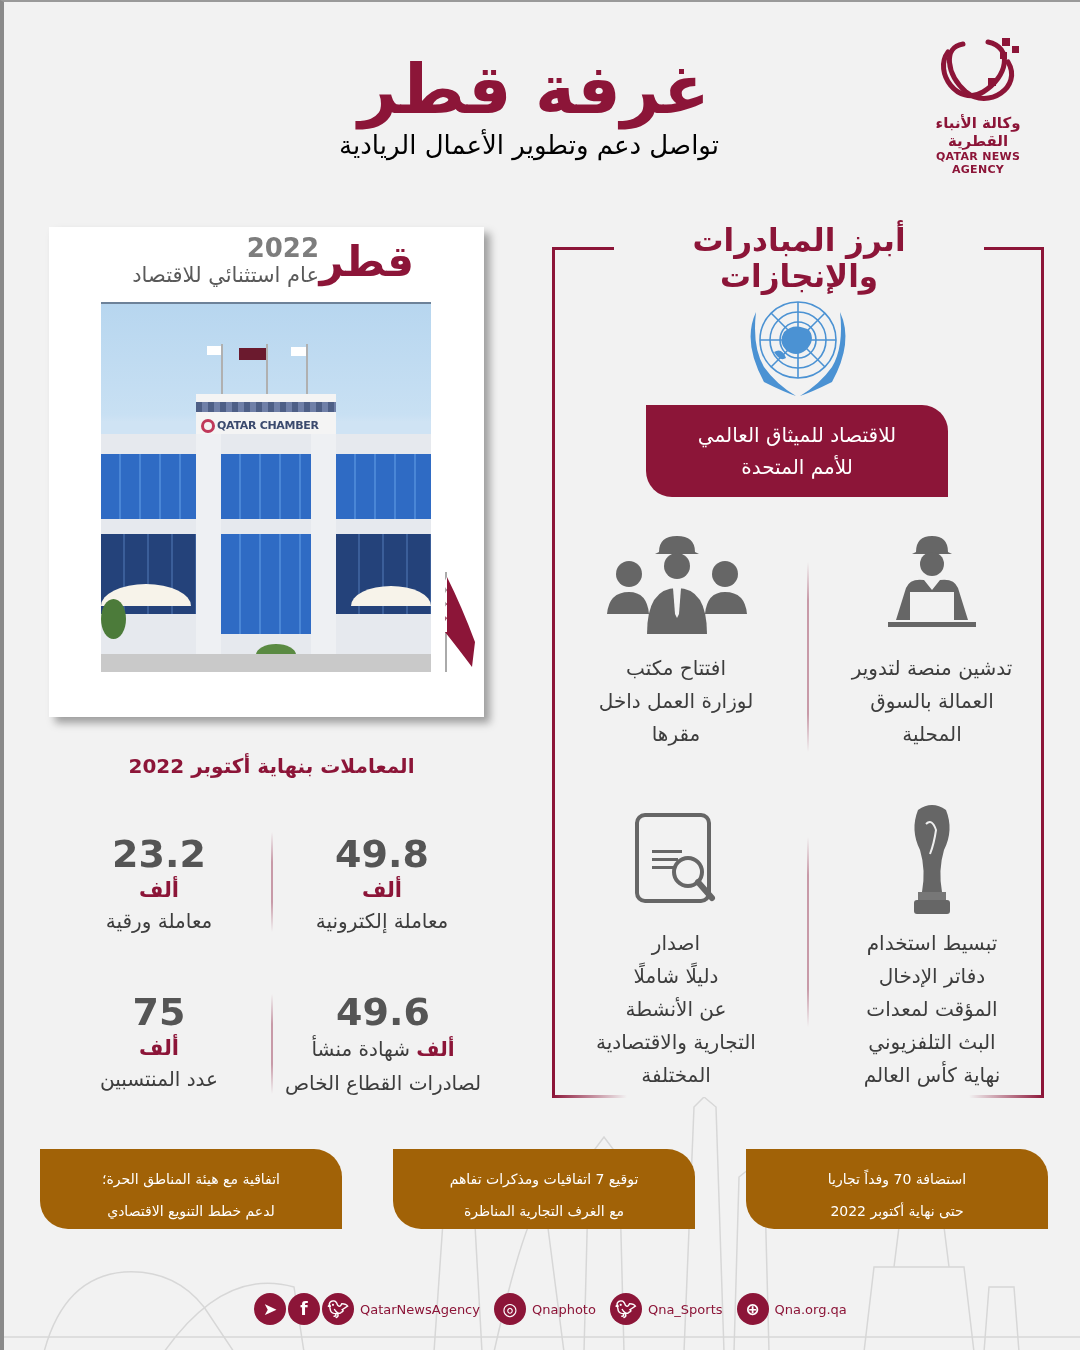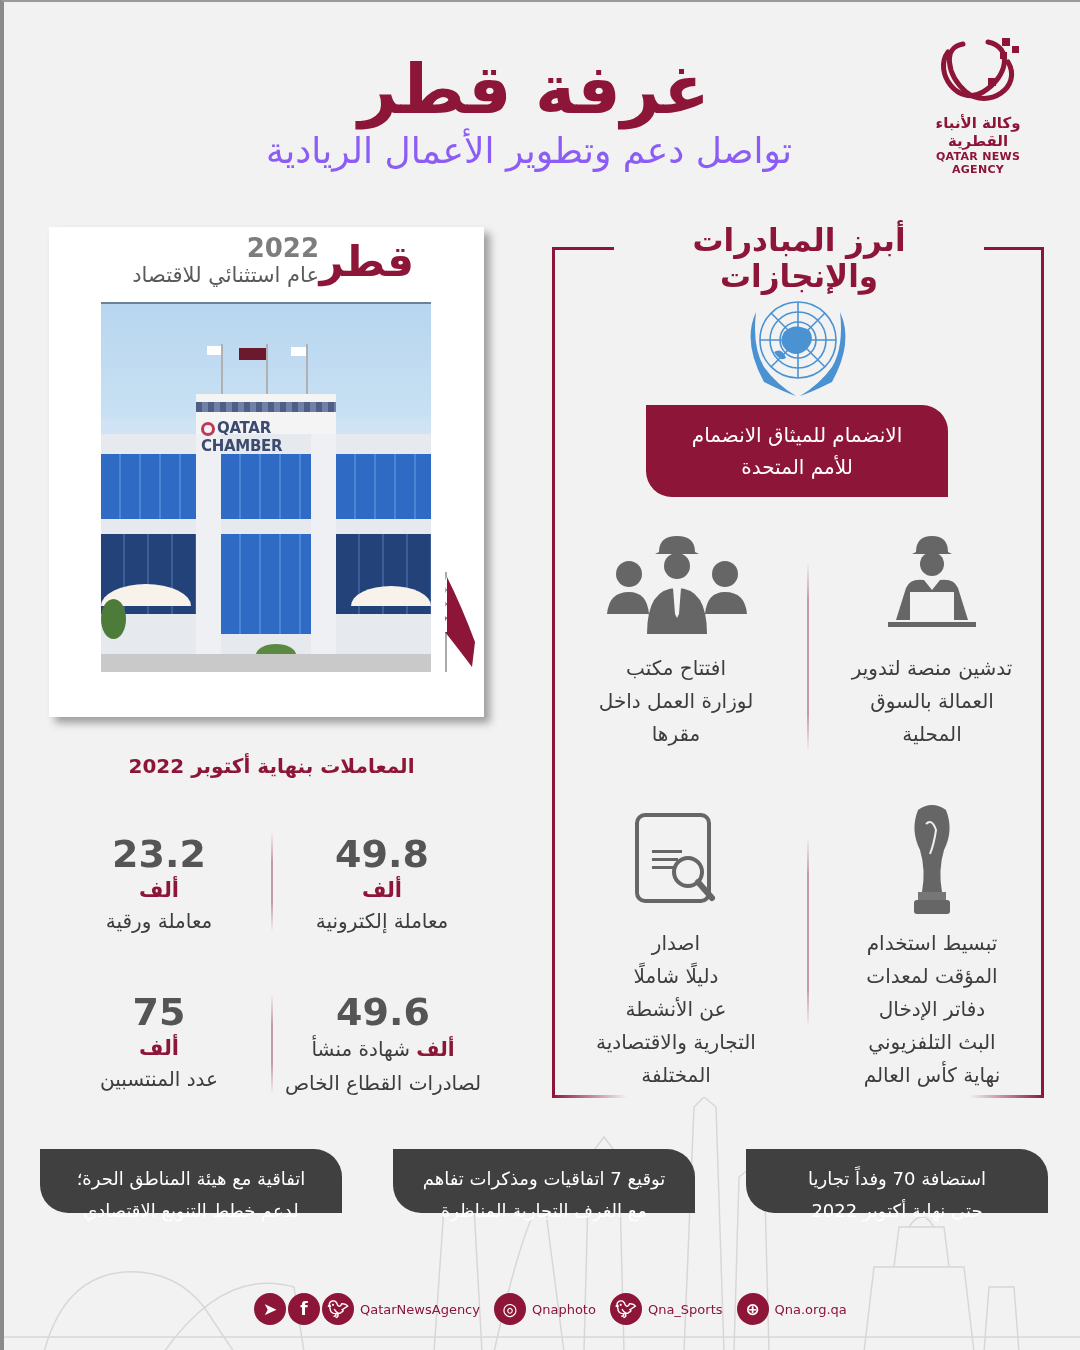--- a/index.html
+++ b/index.html
@@ -15,21 +15,21 @@
   .maroon { color: #8c1538; }
   .abs { position: absolute; }
 
   
   .title {
     left: 0; width: 1060px; top: 48px; text-align: center;
     font-size: 68px; font-weight: bold; color: #8c1538; direction: rtl;
   }
   .subtitle {
     left: 0; width: 1050px; top: 128px; text-align: center;
-    font-size: 36px; color: #8b5cf6; direction: rtl;
+    font-size: 26px; color: #000000; direction: rtl;
   }
   .qna-logo { right: 32px; top: 30px; width: 140px; text-align: center; }
   .qna-logo svg { display: block; margin: 0 auto; }
   .qna-ar { font-size: 15px; font-weight: bold; color: #8c1538; direction: rtl; margin-top: 2px; }
   .qna-en { font-size: 11px; font-weight: bold; color: #8c1538; letter-spacing: 0.3px; }
 
   
   .photo-card {
     left: 45px; top: 225px; width: 435px; height: 490px;
     background: #fff;
@@ -38,21 +38,21 @@
   .qatar-word { right: 70px; top: 10px; font-size: 42px; font-weight: bold; color: #8c1538; direction: rtl; }
   .year-2022 { right: 165px; top: 6px; font-size: 26px; font-weight: bold; color: #7d7d7d; }
   .year-tag { right: 165px; top: 36px; font-size: 21px; color: #5a5a5a; direction: rtl; }
   .photo {
     left: 52px; top: 75px; width: 330px; height: 370px; overflow: hidden;
     background: linear-gradient(#b7d6ef 0%, #c8e0f3 30%, #cfe3f4 32%);
     border-top: 2px solid #6d8299;
   }
   .bld-top { left: 95px; top: 90px; width: 140px; height: 55px; background: #f4f4f4; }
   .bld-top .band { height: 10px; margin-top: 8px; background: repeating-linear-gradient(90deg,#4e5f86 0 6px,#7080a8 6px 12px); }
-  .bld-sign { left: 100px; top: 115px; width: 130px; font-size: 15px; font-weight: bold; color: #3b4a6e; font-family: "DejaVu Sans", sans-serif; letter-spacing: -0.3px; }
+  .bld-sign { left: 100px; top: 115px; width: 130px; font-size: 11px; font-weight: bold; color: #3b4a6e; font-family: "DejaVu Sans", sans-serif; letter-spacing: -0.3px; }
   .bld-sign .logo-c { display:inline-block; width:14px; height:14px; border-radius:50%; border:3px solid #c0395a; vertical-align:middle; margin-right:2px; }
   .bld-body { left: 0; top: 130px; width: 330px; height: 240px; background: #e6e9ee; }
   .glass { background: repeating-linear-gradient(90deg,#2f6bc4 0 18px,#4a86d6 18px 20px), #2e66c0; }
   .glass-dark { background: repeating-linear-gradient(90deg,#24427a 0 22px,#3b5e99 22px 24px); }
   .pillar { background: #eef0f3; }
   .canopy { background: #f7f3ea; border-radius: 50% 50% 0 0 / 100% 100% 0 0; }
   .road { left: 0; top: 350px; width: 330px; height: 20px; background: #c9c9c9; }
   .flagpole { background: #b0b0b0; }
   .qflag { left: 368px; top: 345px; width: 60px; height: 100px; }
 
@@ -79,23 +79,23 @@
   .un-pill {
     left: 642px; top: 403px; width: 302px; height: 92px; background: #8c1538;
     border-radius: 0 26px 0 26px; color: #fff; text-align: center; direction: rtl;
     font-size: 20px; line-height: 32px; padding-top: 14px;
   }
   .item { width: 220px; text-align: center; direction: rtl; font-size: 20px; color: #3d3d3d; line-height: 33px; }
   .mid-div { width: 2px; background: linear-gradient(#f2f2f2, #c89aa8 20%, #c89aa8 80%, #f2f2f2); }
 
   
   .pill {
-    width: 302px; height: 64px; background: #404040; color: #fff;
+    width: 302px; height: 80px; background: #a16207; color: #fff;
     border-radius: 0 28px 0 28px; text-align: center; direction: rtl;
-    font-size: 18px; line-height: 32px; padding-top: 14px;
+    font-size: 14px; line-height: 32px; padding-top: 14px;
   }
 
   
   .skyline { left: 0; top: 1095px; width: 1080px; height: 255px; opacity: 0.5; }
 
   
   .social { left: 250px; top: 1290px; height: 34px; display: flex; align-items: center; direction: ltr; }
   .soc-ic { width: 32px; height: 32px; border-radius: 50%; background: #8c1538; display: inline-flex; align-items: center; justify-content: center; color: #fff; font-size: 17px; font-weight: bold; margin-right: 2px; }
   .soc-txt { font-size: 13px; color: #8c1538; margin: 0 14px 0 4px; }
 </style>
@@ -205,21 +205,21 @@
     <line x1="91" y1="21" x2="37" y2="75"></line>
   </g>
   <path d="M50 40 Q60 30 75 38 Q82 48 72 58 Q62 66 52 58 Q44 50 50 40 Z" fill="#4b92d3"></path>
   <path d="M40 60 Q48 55 52 66 Q46 70 40 60 Z" fill="#4b92d3"></path>
   <g fill="#4b92d3">
     <path d="M22 20 Q8 50 30 90 Q50 100 62 104 Q42 92 30 75 Q18 55 22 20 Z"></path>
     <path d="M106 20 Q120 50 98 90 Q78 100 66 104 Q86 92 98 75 Q110 55 106 20 Z"></path>
   </g>
 </svg>
 <div class="abs un-pill">
-  <div>الانضمام للميثاق الانضمام</div>
+  <div>للاقتصاد للميثاق العالمي</div>
   <div>للأمم المتحدة</div>
 </div>
 
 <svg class="abs" style="left:880px;top:528px;" width="96" height="104" viewBox="0 0 96 104">
   <path d="M32 22 Q32 6 48 6 Q64 6 64 22 L68 24 L28 24 Z" fill="#666"></path>
   <circle cx="48" cy="34" r="12" fill="#666"></circle>
   <path d="M22 58 Q26 48 40 50 L48 60 L56 50 Q70 48 74 58 L84 90 L12 90 Z" fill="#666"></path>
   <rect x="26" y="62" width="44" height="28" fill="#f2f2f2"></rect>
   <rect x="4" y="92" width="88" height="5" fill="#666"></rect>
 </svg>
@@ -248,22 +248,22 @@
 </div>
 
 <svg class="abs" style="left:900px;top:798px;" width="56" height="120" viewBox="0 0 56 120">
   <path d="M14 10 Q28 0 42 10 Q50 30 40 50 Q34 70 38 92 L18 92 Q22 70 16 50 Q6 30 14 10 Z" fill="#666"></path>
   <path d="M22 24 Q28 18 32 30 Q30 44 26 54" fill="none" stroke="#eee" stroke-width="2"></path>
   <rect x="14" y="92" width="28" height="8" fill="#777"></rect>
   <rect x="10" y="100" width="36" height="14" rx="3" fill="#666"></rect>
 </svg>
 <div class="abs item" style="left:818px;top:925px;">
   <div>تبسيط استخدام</div>
+  <div>دفاتر الإدخال</div>
   <div>المؤقت لمعدات</div>
-  <div>دفاتر الإدخال</div>
   <div>البث التلفزيوني</div>
   <div>نهاية كأس العالم</div>
 </div>
 
 <div class="abs mid-div" style="left:803px;top:835px;height:190px;"></div>
 
 <svg class="abs" style="left:630px;top:810px;" width="84" height="96" viewBox="0 0 84 96">
   <rect x="3" y="3" width="72" height="86" rx="8" fill="none" stroke="#666" stroke-width="4"></rect>
   <rect x="18" y="38" width="30" height="3" fill="#666"></rect>
   <rect x="18" y="46" width="26" height="3" fill="#666"></rect>

